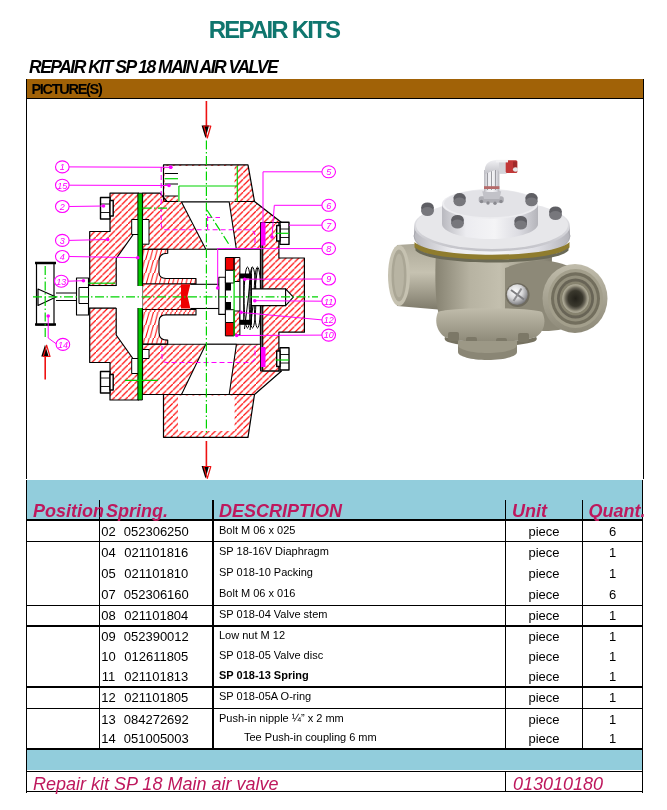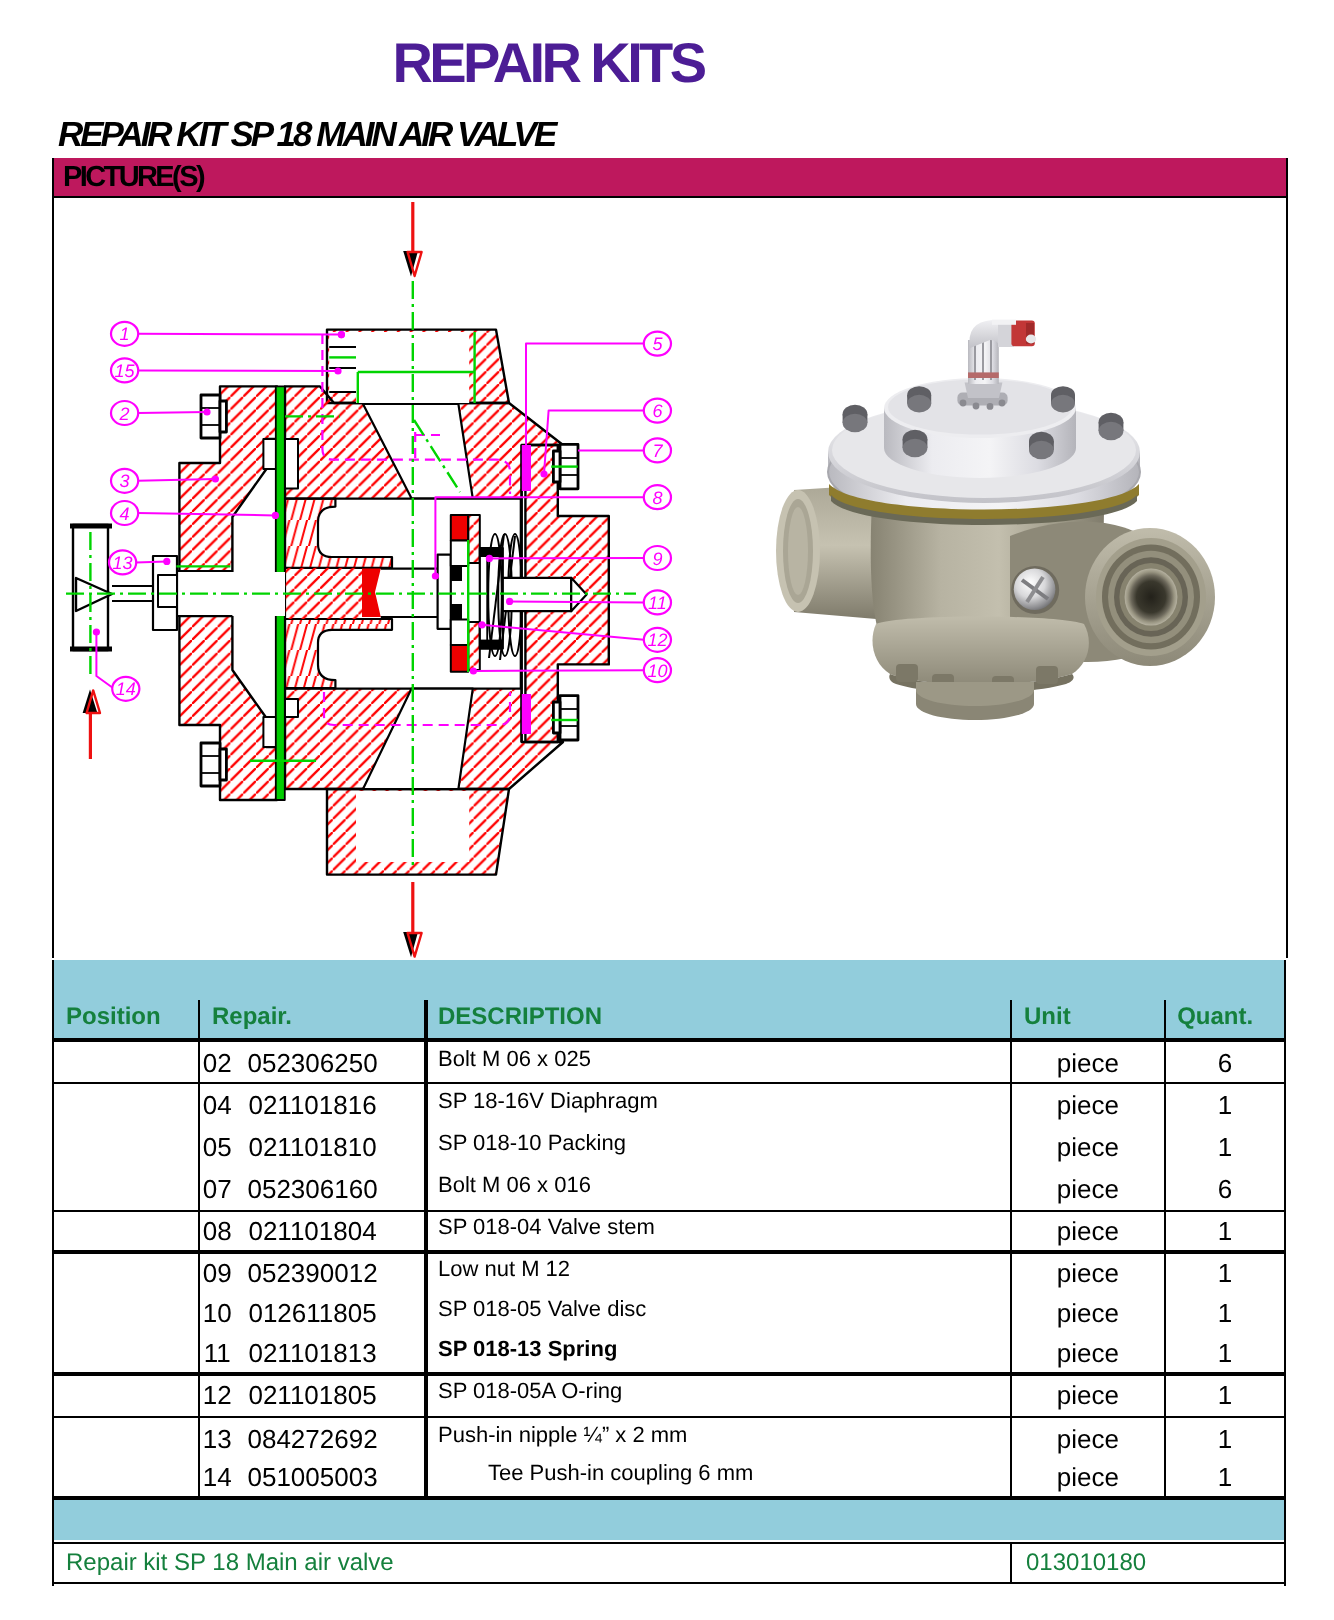--- a/index.html
+++ b/index.html
@@ -1,28 +1,28 @@
 <!DOCTYPE html>
 <html><head>
 <meta charset="utf-8">
 <style>
   html,body{margin:0;padding:0;}
   body{width:667px;height:810px;background:#fff;position:relative;overflow:hidden;
        font-family:"Liberation Sans", sans-serif;}
   .abs{position:absolute;}
-  #title{left:0;top:15.5px;width:548px;text-align:center;font-size:28px;font-weight:bold;color:#4c1d95;letter-spacing:-1.8px;}
+  #title{left:0;top:15.5px;width:548px;text-align:center;font-size:24px;font-weight:bold;color:#0f766e;letter-spacing:-1.8px;}
   #subtitle{left:29px;top:56.6px;font-size:17.5px;font-weight:bold;font-style:italic;color:#000;letter-spacing:-1.5px;}
-  #picbar{left:26px;top:78.6px;width:618.4px;height:20.6px;background:#be185d;
+  #picbar{left:26px;top:78.6px;width:618.4px;height:20.6px;background:#a16207;
           border-left:1.2px solid #000;border-right:1.2px solid #000;border-bottom:1.8px solid #000;
           box-sizing:border-box;}
   #picbar span{position:absolute;left:4.5px;top:2.2px;font-size:14.5px;font-weight:bold;color:#000;letter-spacing:-1.3px;}
   #picbox{left:26px;top:99.2px;width:618.4px;height:379.8px;
           border-left:1.2px solid #000;border-right:1.2px solid #000;box-sizing:border-box;background:#fff;}
   #art{left:0;top:0;width:667px;height:810px;}
-  .cell{position:absolute;font-size:12px;color:#15803d;white-space:nowrap;}
+  .cell{position:absolute;font-size:18px;color:#be185d;white-space:nowrap;font-style:italic;}
   .c1{position:absolute;left:26px;width:73.2px;text-align:center;font-size:13px;padding-left:46px;}
   .c2{position:absolute;left:100.2px;width:112.2px;text-align:center;font-size:13px;}
   .c3{position:absolute;left:219px;font-size:11px;white-space:nowrap;}
   .c4{position:absolute;left:506.3px;width:75.3px;text-align:center;font-size:13px;}
   .c5{position:absolute;left:582.8px;width:59.4px;text-align:center;font-size:13px;}
   .hline{position:absolute;background:#000;}
   .vline{position:absolute;background:#000;}
   .bluebar{position:absolute;background:#92CDDC;}
 </style>
 </head>
@@ -411,21 +411,21 @@
   <div class="hline" style="left:26px;top:540.6px;width:617.4px;height:1.5px;"></div>
   <div class="hline" style="left:26px;top:604.7px;width:617.4px;height:1.5px;"></div>
   <div class="hline" style="left:26px;top:625.2px;width:617.4px;height:1.5px;"></div>
   <div class="hline" style="left:26px;top:686.2px;width:617.4px;height:1.5px;"></div>
   <div class="hline" style="left:26px;top:707.7px;width:617.4px;height:1.5px;"></div>
   <div class="hline" style="left:26px;top:748.4px;width:617.4px;height:1.8px;"></div>
   <div class="hline" style="left:26px;top:770.5px;width:617.4px;height:1.2px;"></div>
   <div class="hline" style="left:26px;top:791.3px;width:617.4px;height:1.2px;"></div>
 
   <div class="cell" style="left:33px;top:501px;font-weight:bold;">Position</div>
-  <div class="cell" style="left:106px;top:501px;font-weight:bold;">Repair.</div>
+  <div class="cell" style="left:106px;top:501px;font-weight:bold;">Spring.</div>
   <div class="cell" style="left:219px;top:501px;font-weight:bold;">DESCRIPTION</div>
   <div class="cell" style="left:512px;top:501px;font-weight:bold;">Unit</div>
   <div class="cell" style="left:588.6px;top:501px;font-weight:bold;">Quant.</div>
 
   <div class="c1" style="top:523.5px;">02</div>
     <div class="c2" style="top:523.5px;">052306250</div>
     <div class="c3" style="top:523.5px;">Bolt M 06 x 025</div>
     <div class="c4" style="top:523.5px;">piece</div>
     <div class="c5" style="top:523.5px;">6</div>
   <div class="c1" style="top:545px;">04</div>

